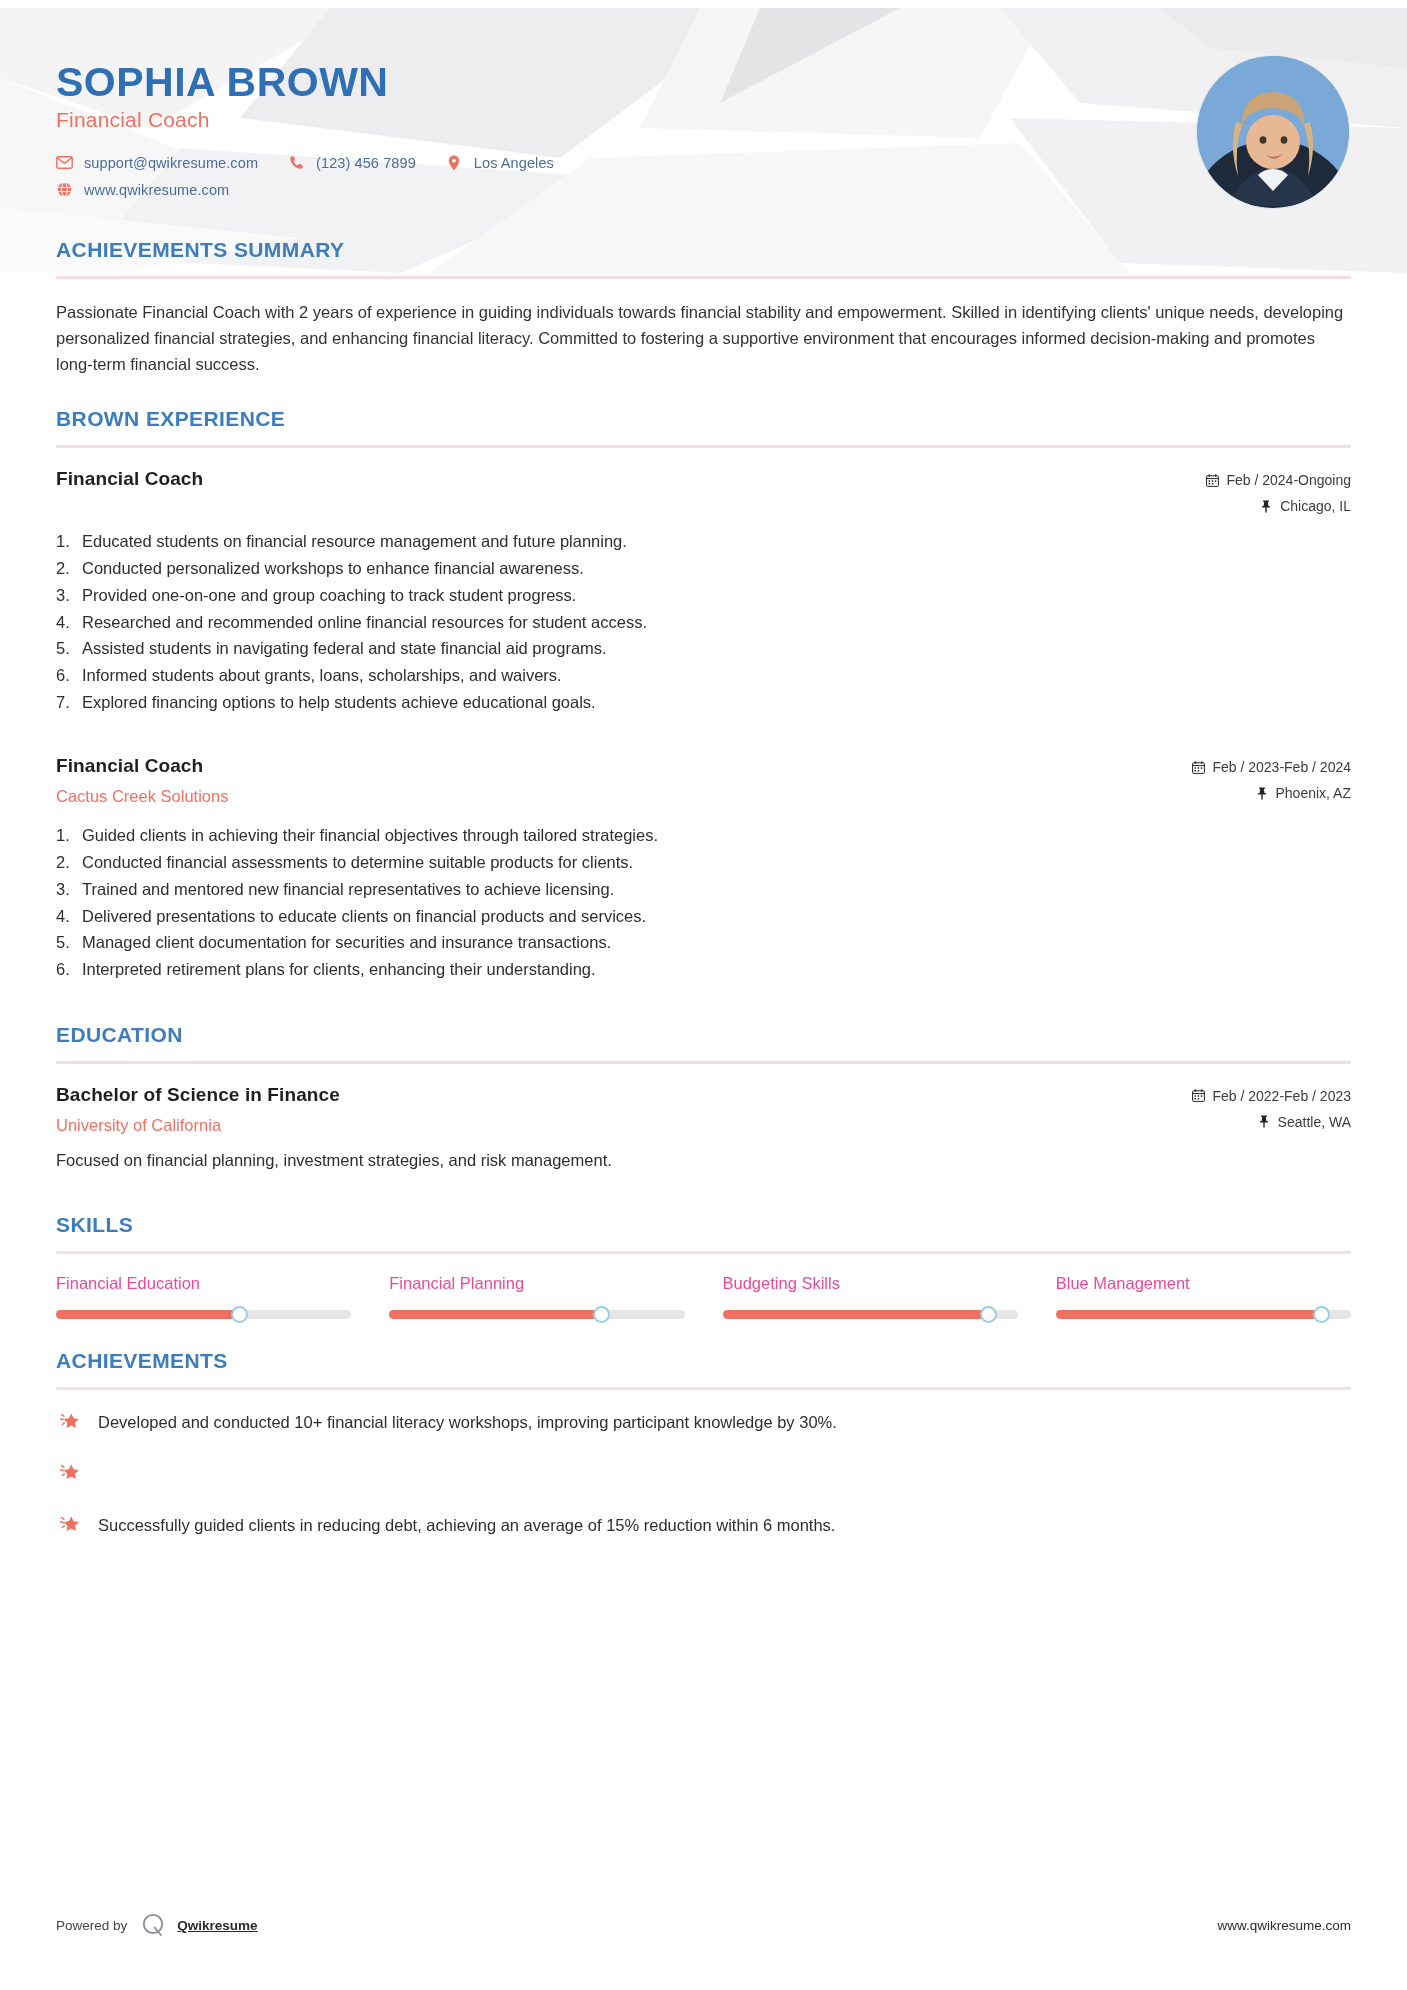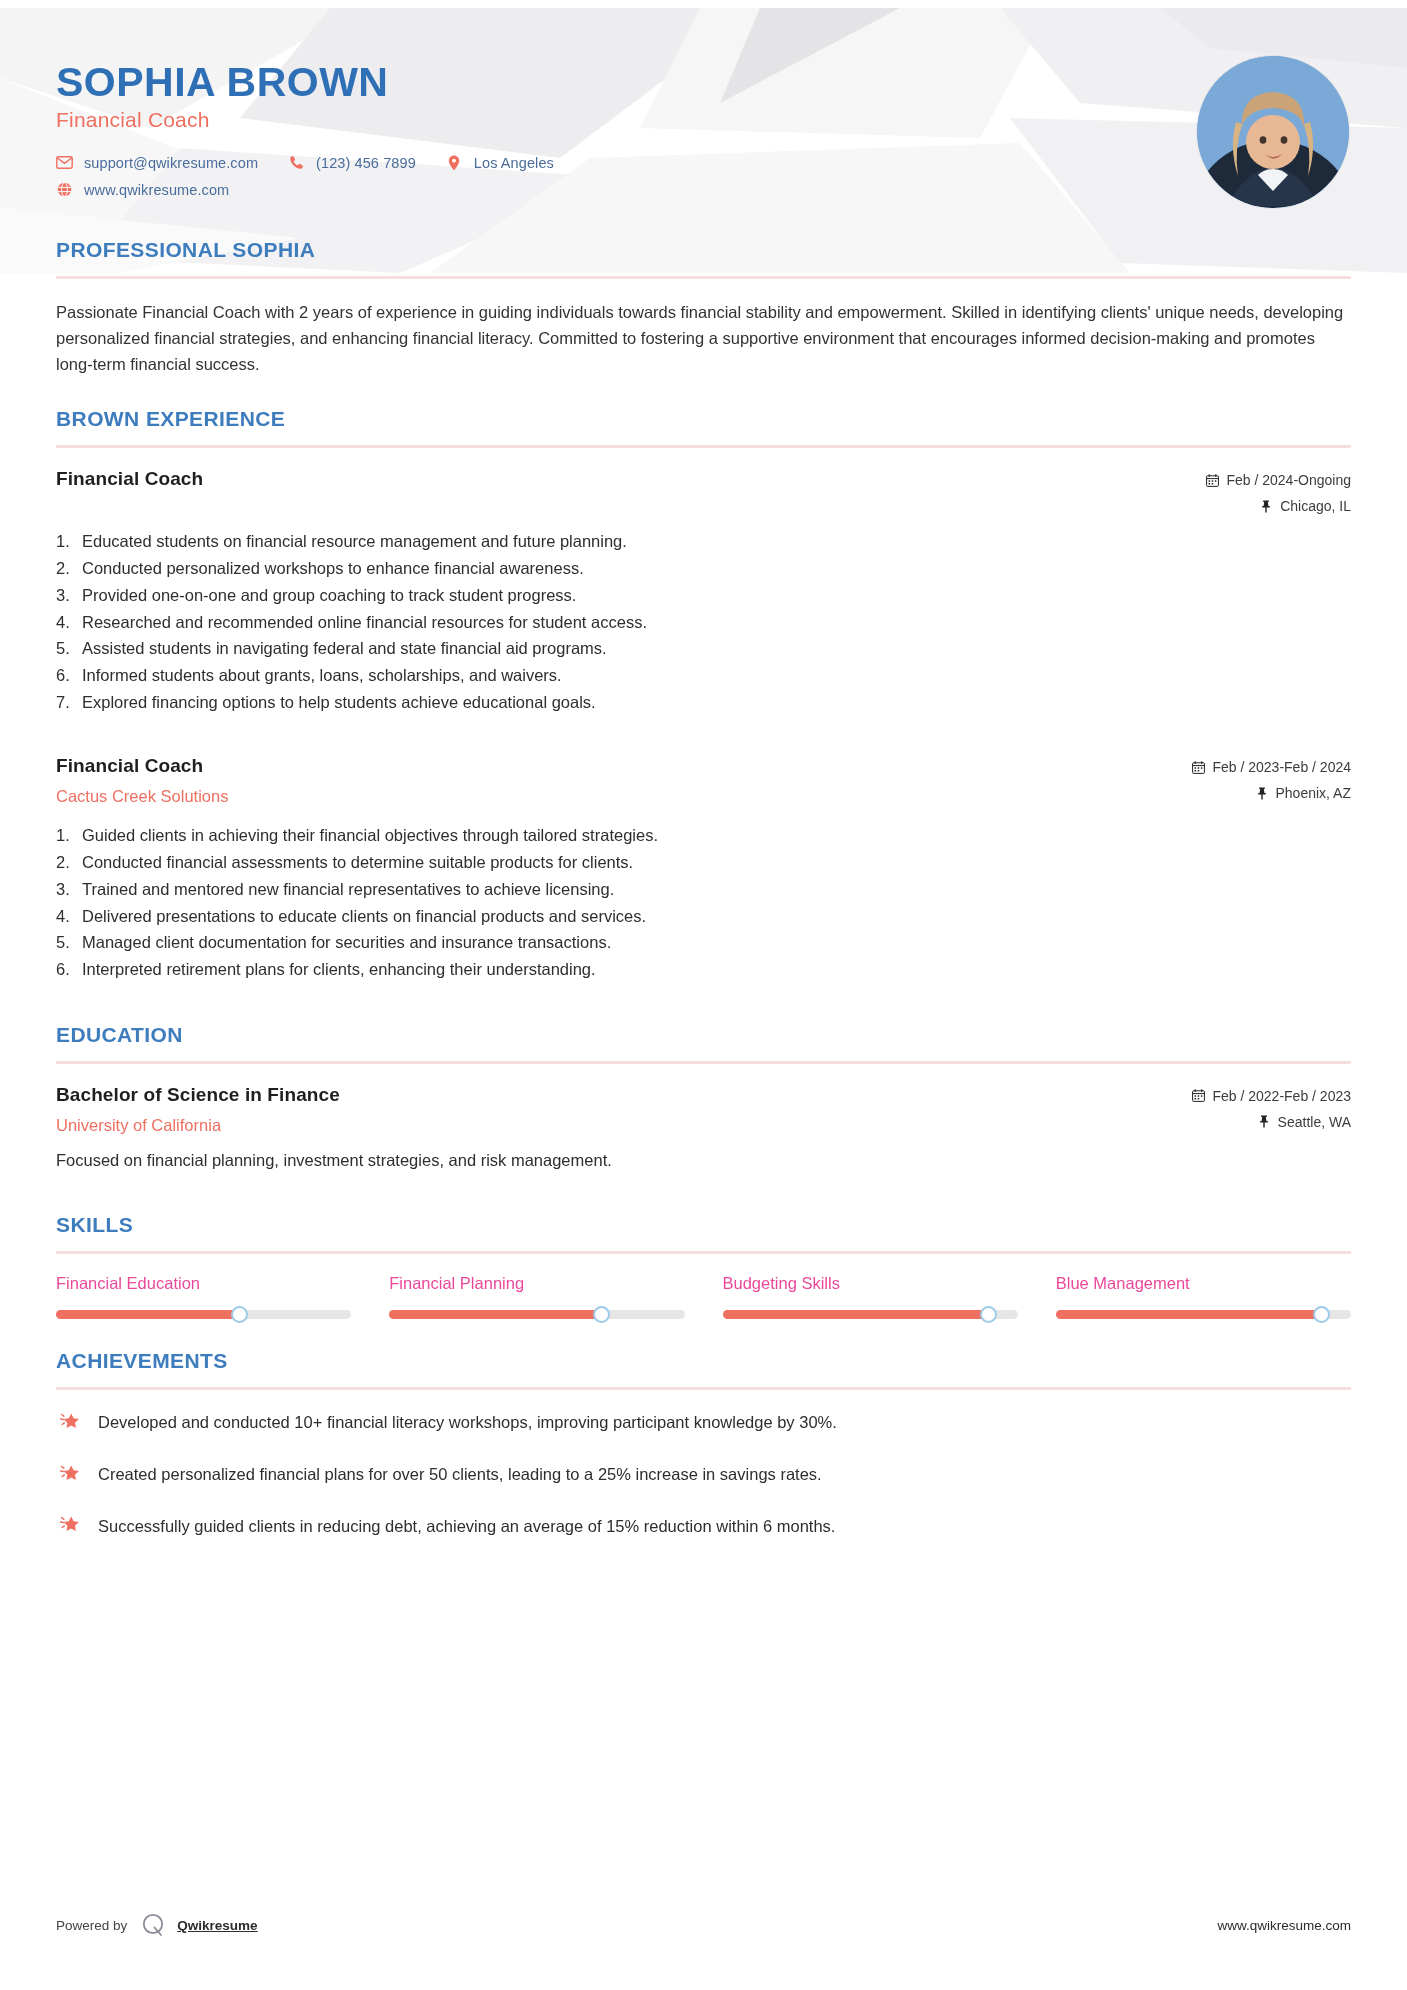--- a/index.html
+++ b/index.html
@@ -381,21 +381,21 @@
             <ellipse cx="7.5" cy="7.5" rx="2.9" ry="6.8" fill="none" stroke="#ffffff" stroke-width="1"></ellipse>
             <path d="M1.1 5.4 H13.9 M1.1 9.6 H13.9" stroke="#ffffff" stroke-width="1"></path>
           </svg>
         </span>
         <span class="ci-text">www.qwikresume.com</span>
       </div>
     </div>
   </div>
 
   <div class="section">
-    <h2 class="section-title">PROFESSIONAL SOPHIA</h2>
+    <h2 class="section-title">ACHIEVEMENTS SUMMARY</h2>
     <div class="rule"></div>
     <p class="summary-text">Passionate Financial Coach with 2 years of experience in guiding individuals towards financial stability and empowerment. Skilled in identifying clients' unique needs, developing personalized financial strategies, and enhancing financial literacy. Committed to fostering a supportive environment that encourages informed decision-making and promotes long-term financial success.</p>
   </div>
 
   <div class="section">
     <h2 class="section-title">BROWN EXPERIENCE</h2>
     <div class="rule"></div>
 
     <div class="entry">
       <div class="entry-head">
@@ -574,21 +574,20 @@
         </span>
         <span class="ach-text">Developed and conducted 10+ financial literacy workshops, improving participant knowledge by 30%.</span>
       </li>
       <li class="ach-item">
         <span class="ach-icon">
           <svg width="26" height="26" viewBox="0 0 26 26" xmlns="http://www.w3.org/2000/svg">
             <path d="M5.5 5.5 L7.8 7.2 M4.6 10 L7.3 10.6 M6.2 15.5 L8.3 13.9" stroke="#ef6f61" stroke-width="1.5" stroke-linecap="round"></path>
             <path d="M15.2 4.4 L17.6 9.2 L22.9 10 L19 13.7 L19.9 19 L15.2 16.5 L10.5 19 L11.4 13.7 L7.5 10 L12.8 9.2 Z" fill="#ef6f61"></path>
           </svg>
         </span>
-        <span class="ach-text">Created personalized financial plans for over 50 clients, leading to a 25% increase in savings rates.</span>
       </li>
       <li class="ach-item">
         <span class="ach-icon">
           <svg width="26" height="26" viewBox="0 0 26 26" xmlns="http://www.w3.org/2000/svg">
             <path d="M5.5 5.5 L7.8 7.2 M4.6 10 L7.3 10.6 M6.2 15.5 L8.3 13.9" stroke="#ef6f61" stroke-width="1.5" stroke-linecap="round"></path>
             <path d="M15.2 4.4 L17.6 9.2 L22.9 10 L19 13.7 L19.9 19 L15.2 16.5 L10.5 19 L11.4 13.7 L7.5 10 L12.8 9.2 Z" fill="#ef6f61"></path>
           </svg>
         </span>
         <span class="ach-text">Successfully guided clients in reducing debt, achieving an average of 15% reduction within 6 months.</span>
       </li>

